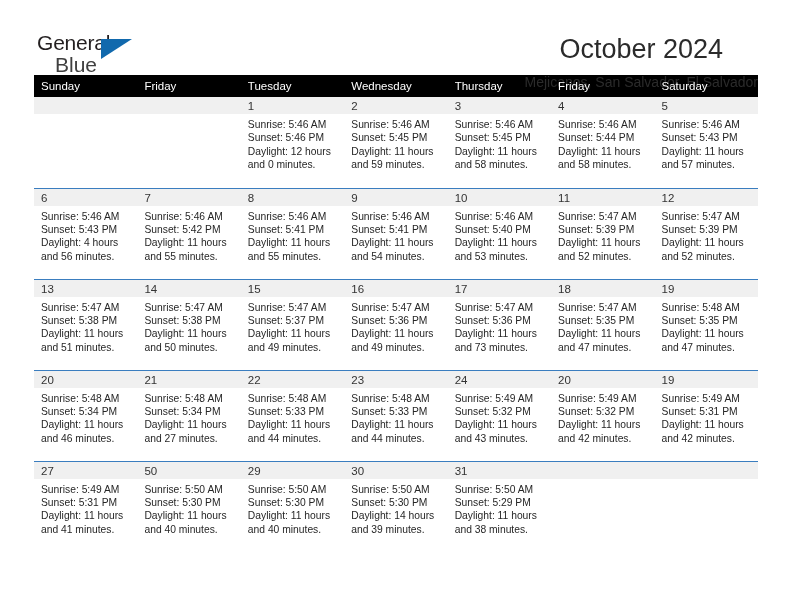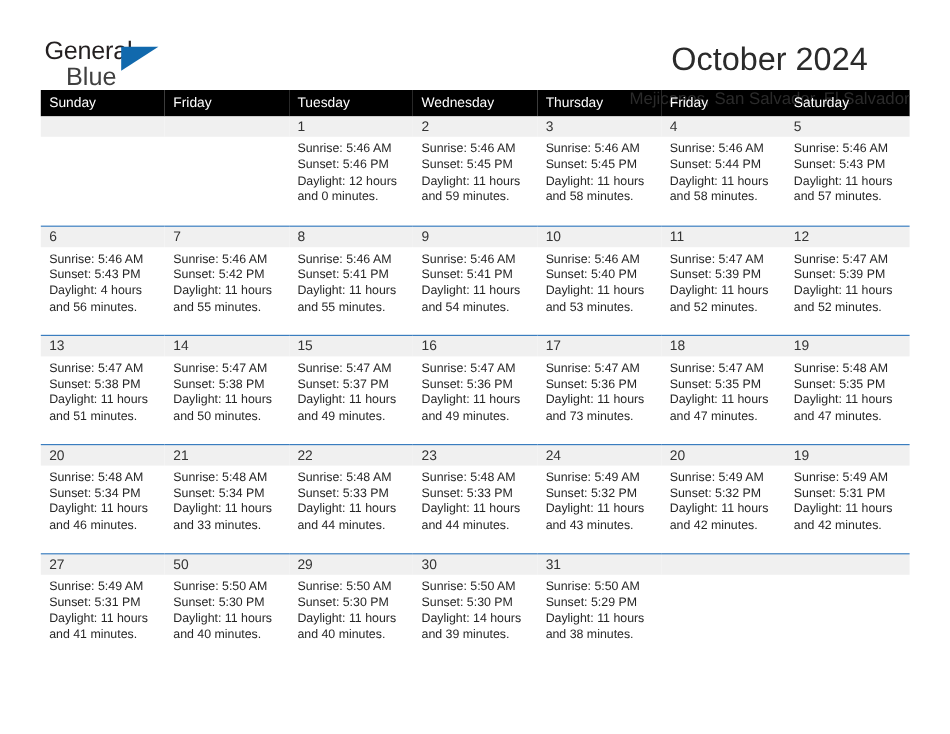--- a/index.html
+++ b/index.html
@@ -333,21 +333,21 @@
               <div>Sunrise: 5:48 AM</div>
               <div>Sunset: 5:34 PM</div>
               <div class="daylight">Daylight: 11 hours and 46 minutes.</div>
             </div>
           </td>
           <td>
             <div class="daynum">21</div>
             <div class="cellbody">
               <div>Sunrise: 5:48 AM</div>
               <div>Sunset: 5:34 PM</div>
-              <div class="daylight">Daylight: 11 hours and 33 minutes.</div>
+              <div class="daylight">Daylight: 11 hours and 27 minutes.</div>
             </div>
           </td>
           <td>
             <div class="daynum">22</div>
             <div class="cellbody">
               <div>Sunrise: 5:48 AM</div>
               <div>Sunset: 5:33 PM</div>
               <div class="daylight">Daylight: 11 hours and 44 minutes.</div>
             </div>
           </td>

